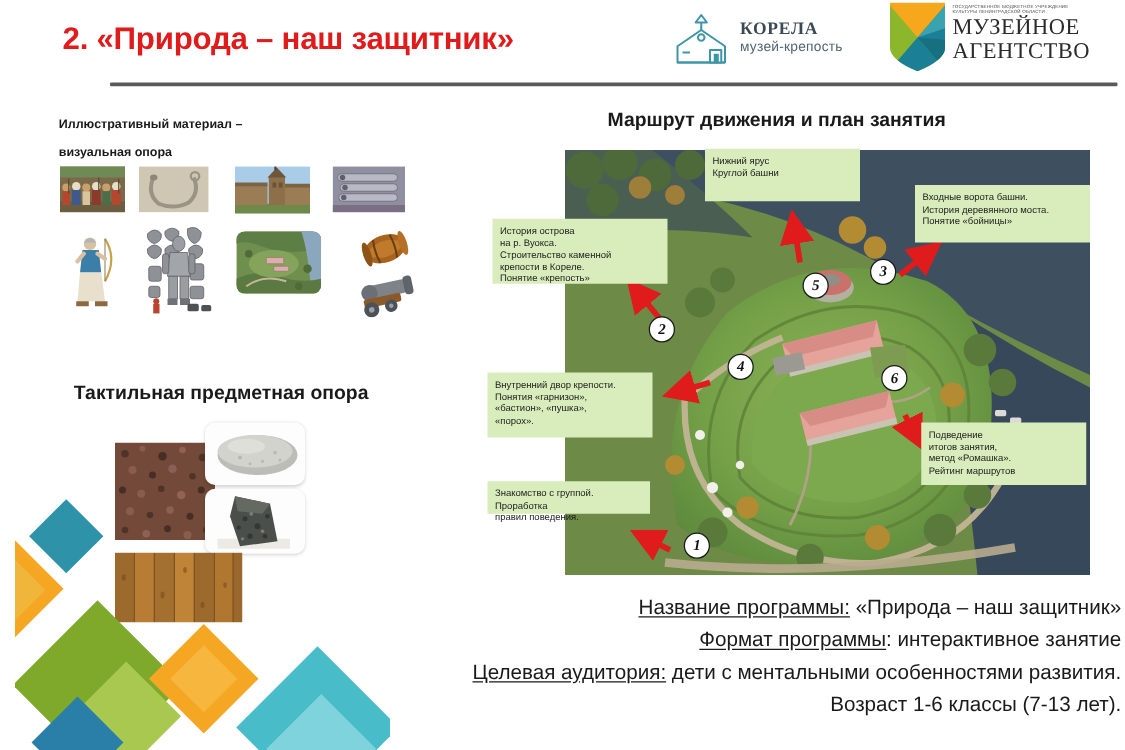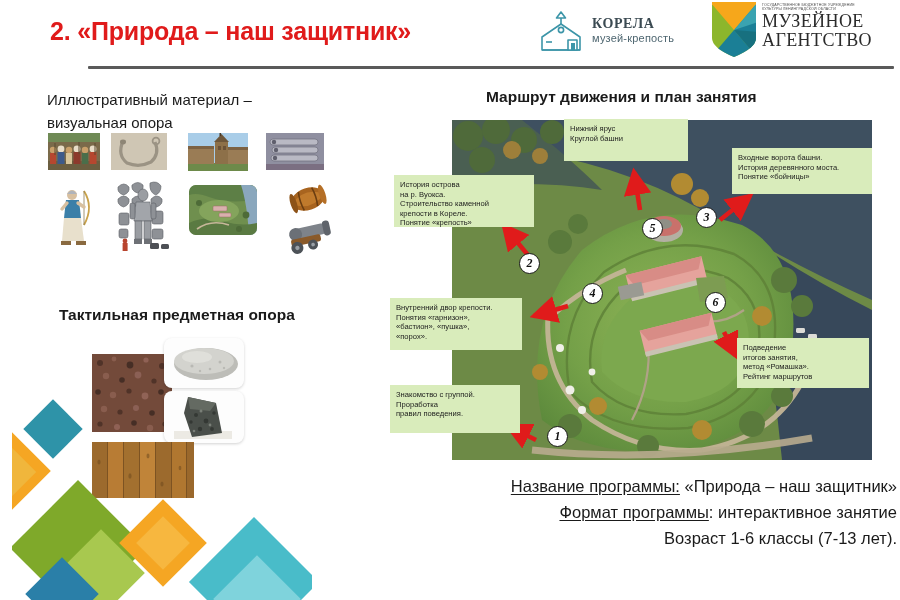--- a/index.html
+++ b/index.html
@@ -35,21 +35,21 @@
 
   
   .logo-agency{position:absolute;left:698px;top:2px;width:195px;height:56px;}
   .la-txt{position:absolute;left:52px;top:1px;}
   .la-tiny{font-size:3.6px;color:#4a4a4a;line-height:4.4px;letter-spacing:0.15px;white-space:nowrap;}
   .la-main{font-family:"Liberation Serif","DejaVu Serif",serif;font-size:18px;color:#2b2b2b;line-height:19px;letter-spacing:0.4px;}
 
   
   .h-left{
     position:absolute;left:35px;top:88px;width:330px;
-    font-size:15px;font-weight:normal;color:#1a1a1a;line-height:23px;
+    font-size:10px;font-weight:bold;color:#1a1a1a;line-height:23px;
   }
   .h-tactile{
     position:absolute;left:47px;top:306px;
     font-size:15.5px;font-weight:bold;color:#1a1a1a;
   }
   .h-right{
     position:absolute;left:474px;top:88px;
     font-size:15.5px;font-weight:bold;color:#1a1a1a;
   }
 
@@ -544,39 +544,40 @@
 Понятие «бойницы»</div>
     <div class="callout" style="left:-58px;top:55px;width:140px;height:52px;">История острова
 на р. Вуокса.
 Строительство каменной
 крепости в Кореле.
 Понятие «крепость»</div>
     <div class="callout" style="left:-62px;top:178px;width:132px;height:52px;">Внутренний двор крепости.
 Понятия «гарнизон»,
 «бастион», «пушка»,
 «порох».</div>
-    <div class="callout" style="left:-62px;top:265px;width:130px;height:48px;">Знакомство с группой.
+    <div class="callout" style="left:-62px;top:265px;width:130px;height:26px;">Знакомство с группой.
 Проработка
 правил поведения.</div>
     <div class="callout" style="left:285px;top:218px;width:132px;height:50px;">Подведение
 итогов занятия,
 метод «Ромашка».
 Рейтинг маршрутов</div>
 
     <div class="marker" style="left:95px;top:306px;">1</div>
     <div class="marker" style="left:67px;top:133px;">2</div>
     <div class="marker" style="left:244px;top:87px;">3</div>
     <div class="marker" style="left:130px;top:163px;">4</div>
     <div class="marker" style="left:190px;top:98px;">5</div>
     <div class="marker" style="left:253px;top:172px;">6</div>
   </div>
 
   <div class="bottom">
     <span class="ln"><span class="u">Название программы:</span><span> «Природа – наш защитник»</span></span>
     <span class="ln"><span class="u">Формат программы</span><span>: интерактивное занятие</span></span>
+    <span class="ln"><span class="u">Целевая аудитория:</span><span> дети с ментальными особенностями развития.</span></span>
     <span class="ln">Возраст 1-6 классы (7-13 лет).</span>
   </div>
 
   <svg class="deco" viewBox="0 0 300 210">
     <g>
       <rect x="20" y="18" width="42" height="42" transform="rotate(45 41 39)" fill="#2e93a8"></rect>
       <rect x="-36" y="50" width="62" height="62" transform="rotate(45 -5 81)" fill="#f5a623"></rect>
       <rect x="-24" y="62" width="40" height="40" transform="rotate(45 -4 82)" fill="#f0b63c"></rect>
       <rect x="18" y="110" width="96" height="96" transform="rotate(45 66 158)" fill="#7fa92a"></rect>
       <rect x="58" y="152" width="62" height="62" transform="rotate(45 89 183)" fill="#a8c84f"></rect>

